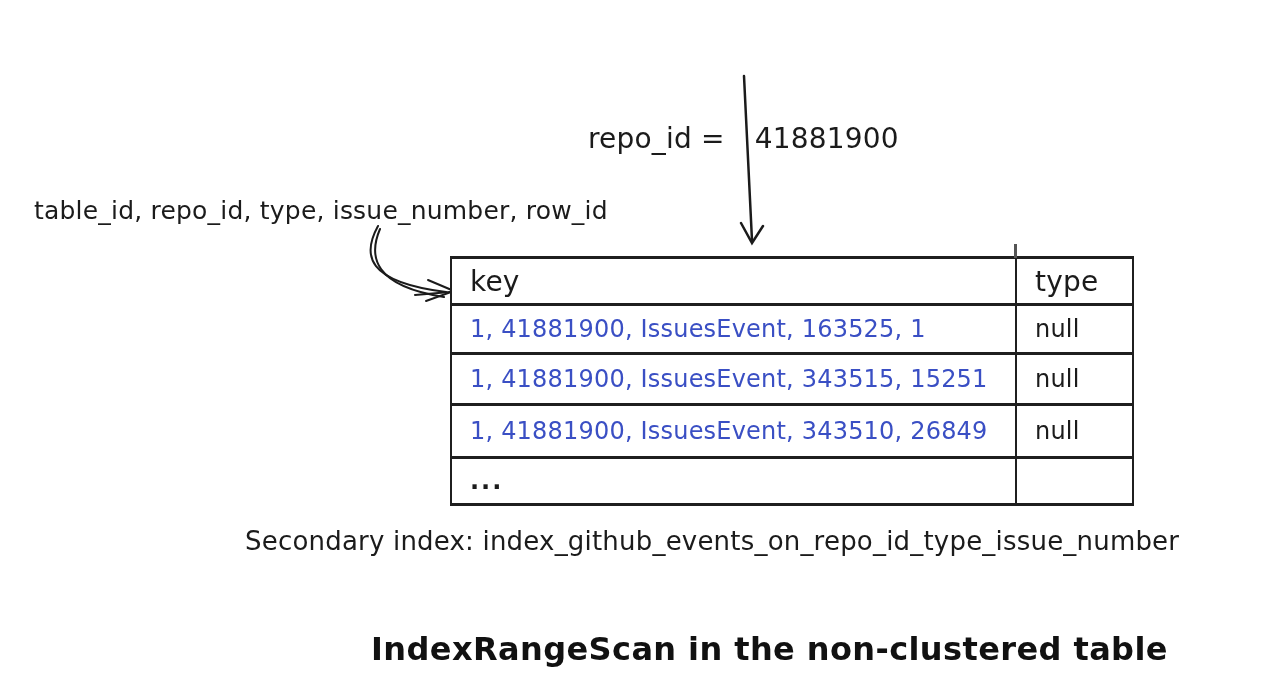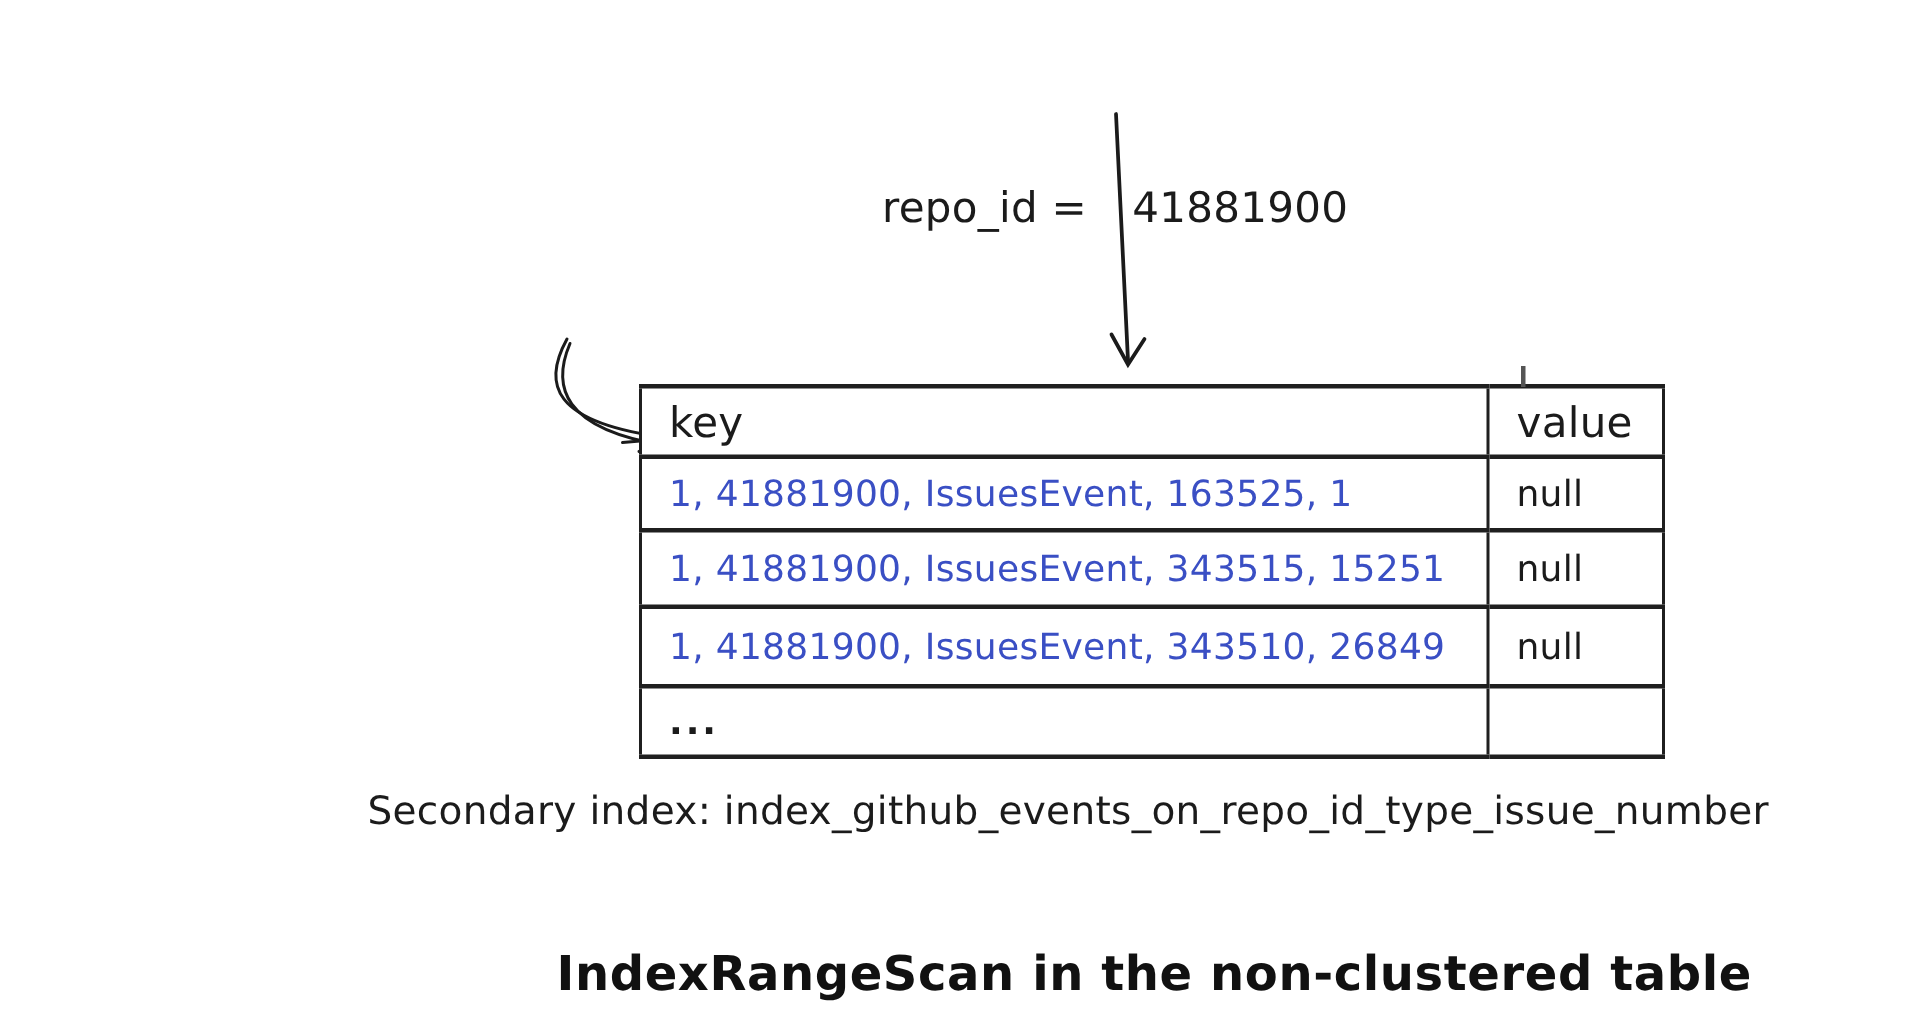--- a/index.html
+++ b/index.html
@@ -38,21 +38,21 @@
   .arrows {
     position: absolute;
     left: 0; top: 0;
     width: 1280px; height: 690px;
     pointer-events: none;
   }
 
   
   .idx-table-wrap {
     position: absolute;
-    left: 426px;
+    left: 450px;
     top: 256px;
   }
   table.idx-table {
     border-collapse: collapse;
     table-layout: fixed;
     width: 682px;
     background: #fff;
   }
   .idx-table col.c-key   { width: 565px; }
   .idx-table col.c-value { width: 117px; }
@@ -112,20 +112,21 @@
 </head>
 <body>
 
 <div class="canvas">
 
   <div class="query hand">
     <span>repo_id =</span>
     <span>41881900</span>
   </div>
 
+  <div class="cols-label hand">table_id, repo_id, type, issue_number, row_id</div>
 
   <svg class="arrows" viewBox="0 0 1280 690" xmlns="http://www.w3.org/2000/svg">
 
     <g stroke="#1b1b1b" stroke-width="2.5" fill="none" stroke-linecap="round">
       <path d="M 744 76 C 747 132, 749 186, 752 240"></path>
       <path d="M 741 223 L 752 243 L 763 226"></path>
     </g>
 
     <g stroke="#1b1b1b" stroke-width="2" fill="none" stroke-linecap="round">
       <path d="M 378 226 C 362 255, 366 282, 446 292"></path>
@@ -137,21 +138,21 @@
 
   <div class="idx-table-wrap">
     <table class="idx-table">
       <colgroup>
           <col class="c-key">
           <col class="c-value">
         </colgroup>
       <tbody>
           <tr>
         <th class="hand">key</th>
-        <th class="hand">value</th>
+        <th class="hand">type</th>
       </tr>
       <tr class="row-h1">
         <td class="key-cell hand">1, 41881900, IssuesEvent, 163525, 1</td>
         <td class="value-cell hand">null</td>
       </tr>
       <tr class="row-h2">
         <td class="key-cell hand">1, 41881900, IssuesEvent, 343515, 15251</td>
         <td class="value-cell hand">null</td>
       </tr>
       <tr class="row-h3">

